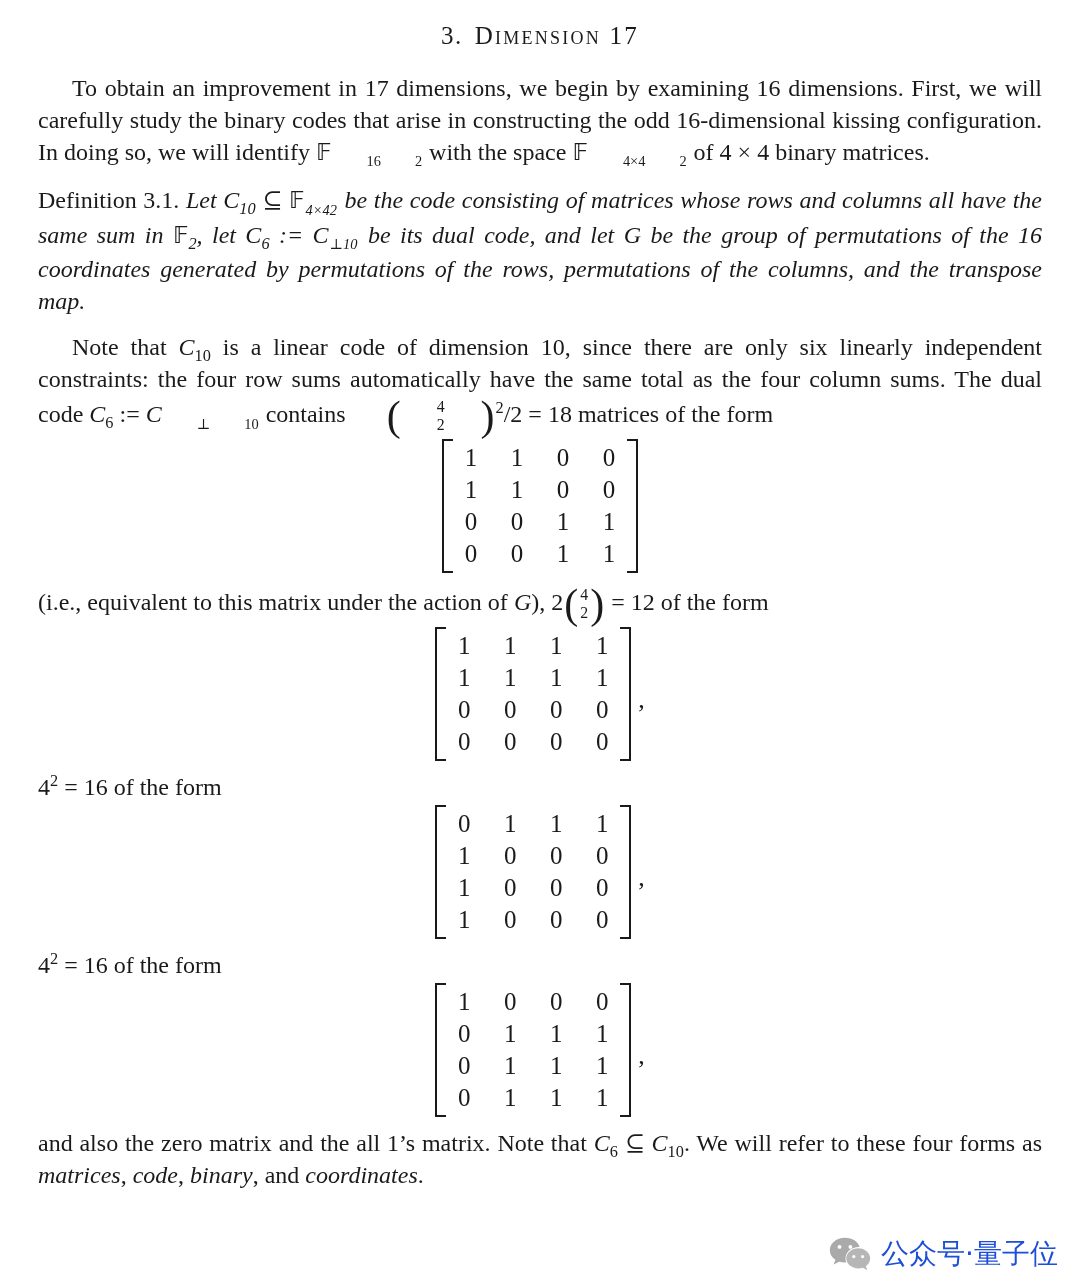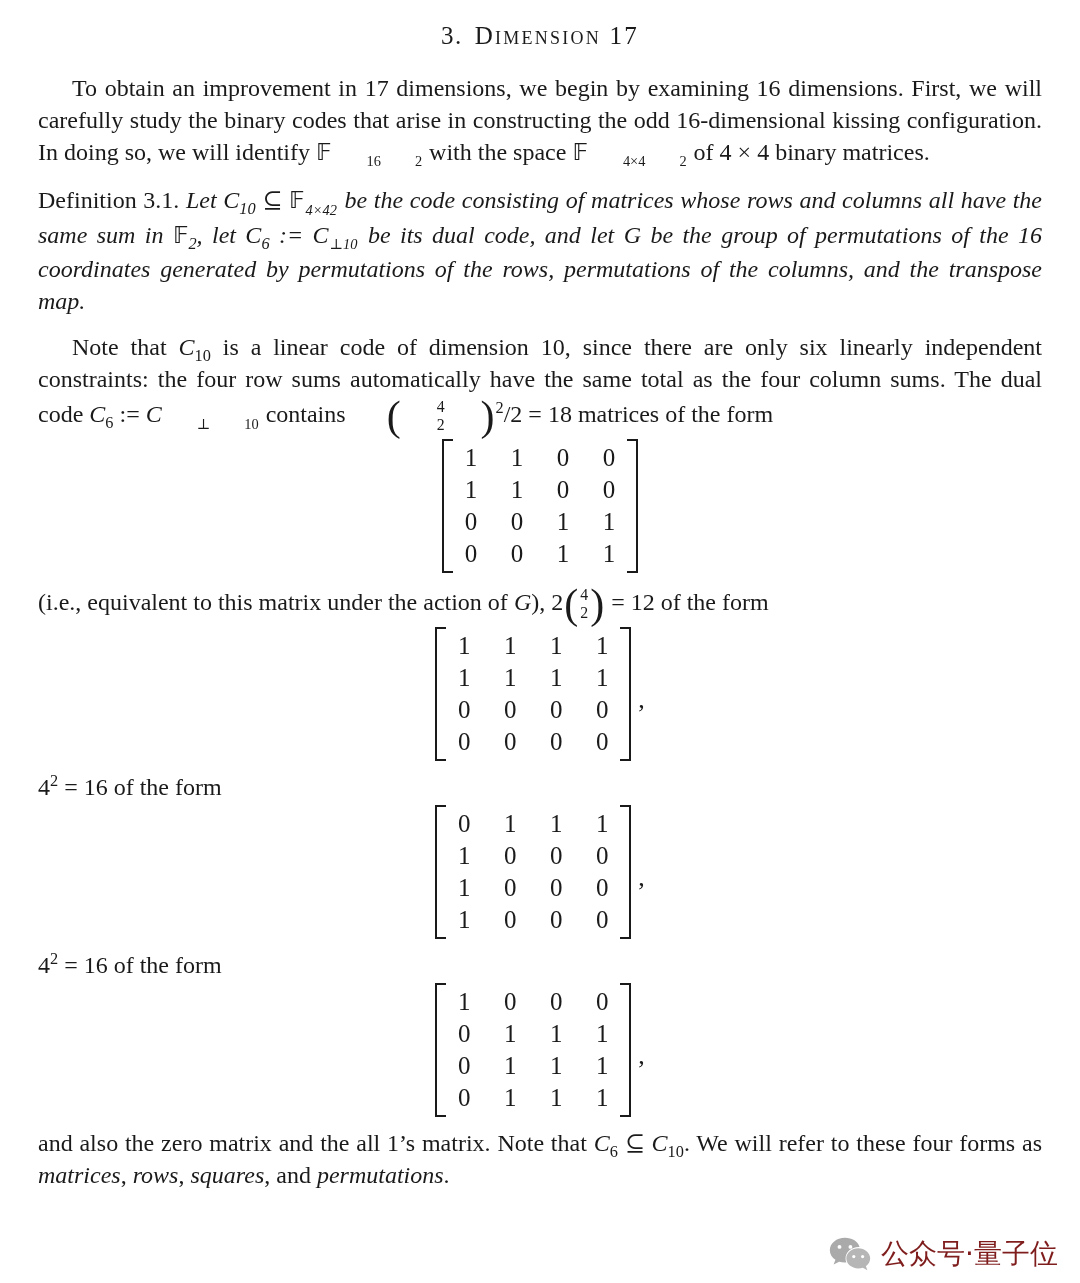--- a/index.html
+++ b/index.html
@@ -221,23 +221,23 @@
           <span class="mcell">0</span>
           <span class="mcell">1</span>
           <span class="mcell">1</span>
           <span class="mcell">1</span>
         </span>
       <span class="br brr"></span>
       <span class="mcomma">,</span>
     </span>
   </div>
 
-  <p class="para">and also the zero matrix and the all 1’s matrix. Note that <span class="it">C</span><sub>6</sub> ⊆ <span class="it">C</span><sub>10</sub>. We will refer to these four forms as <span class="it">matrices</span>, <span class="it">rows</span>, <span class="it">squares</span>, and <span class="it">permutations</span>.</p>
-
-  <div class="watermark" style="color: #7f1d1d;">
+  <p class="para">and also the zero matrix and the all 1’s matrix. Note that <span class="it">C</span><sub>6</sub> ⊆ <span class="it">C</span><sub>10</sub>. We will refer to these four forms as <span class="it">matrices</span>, <span class="it">code</span>, <span class="it">binary</span>, and <span class="it">coordinates</span>.</p>
+
+  <div class="watermark" style="color: #1d4ed8;">
     <span class="wicon">
       <svg viewBox="0 0 52 44" width="44" height="37" aria-hidden="true">
         <path d="M20 2C10 2 2 8.6 2 16.8c0 4.7 2.6 8.8 6.7 11.5L6.5 34l6.6-3.4c2.1.6 4.4 1 6.9 1 .5 0 1.1 0 1.6-.1-.6-1.5-.9-3.1-.9-4.8 0-7.6 7-13.7 15.6-13.7h1C35.8 6.5 28.6 2 20 2z" fill="#aaaaaa"></path>
         <circle cx="13.5" cy="13" r="2.3" fill="#ffffff"></circle>
         <circle cx="26.5" cy="13" r="2.3" fill="#ffffff"></circle>
         <path d="M50 26.6c0-6.6-6.6-12-14.2-12s-14.2 5.4-14.2 12 6.4 12 14.2 12c1.9 0 3.8-.3 5.5-.8l5.4 2.8-1.8-4.7c3.2-2.2 5.1-5.6 5.1-9.3z" fill="#b6b6b6"></path>
         <circle cx="30.5" cy="24.5" r="1.9" fill="#ffffff"></circle>
         <circle cx="41" cy="24.5" r="1.9" fill="#ffffff"></circle>
       </svg>
     </span>

